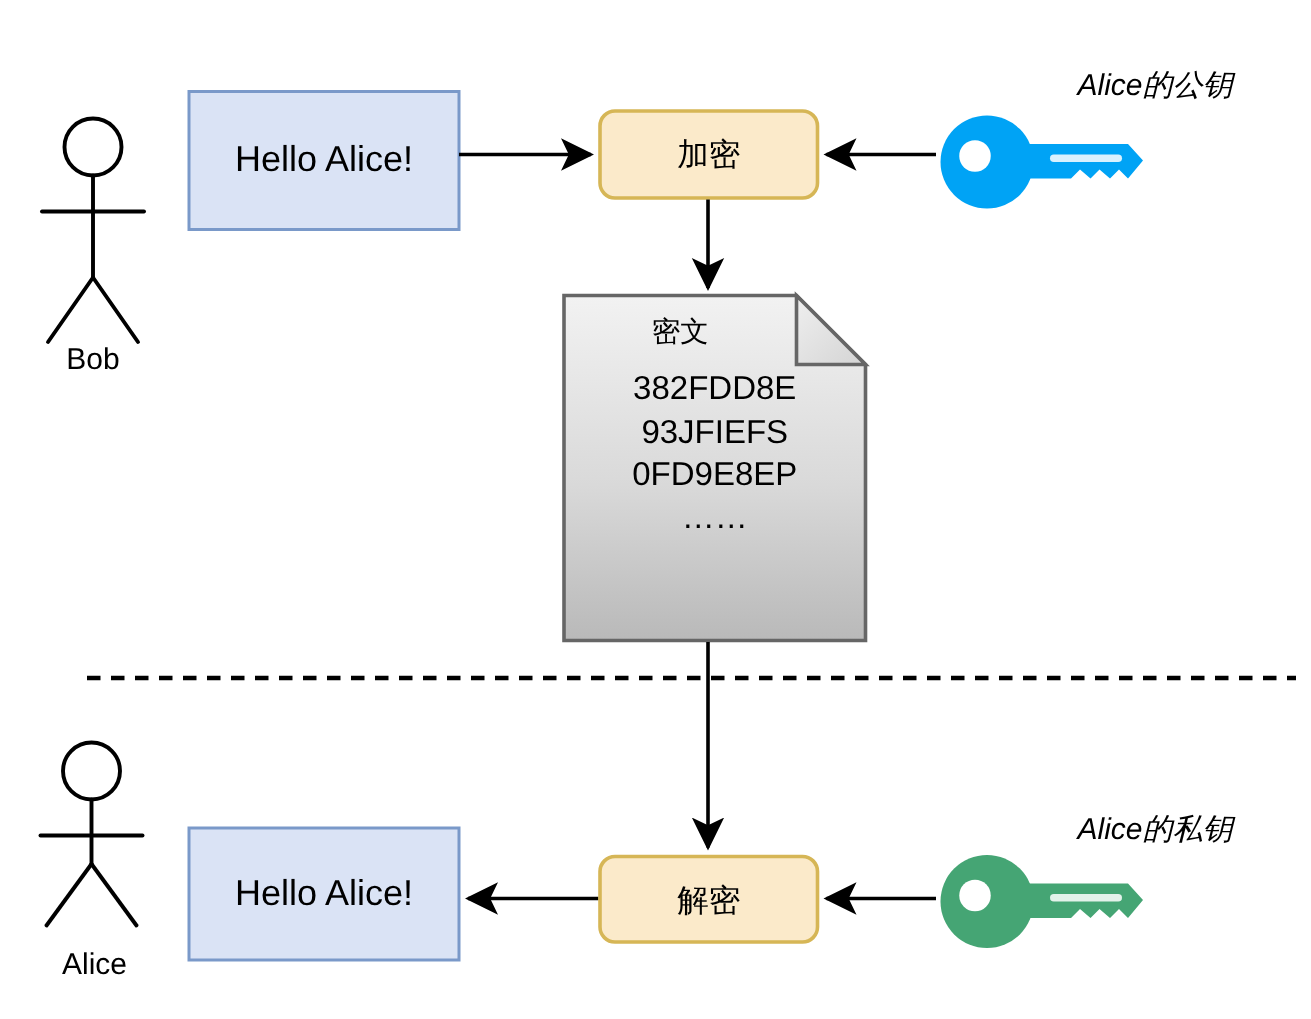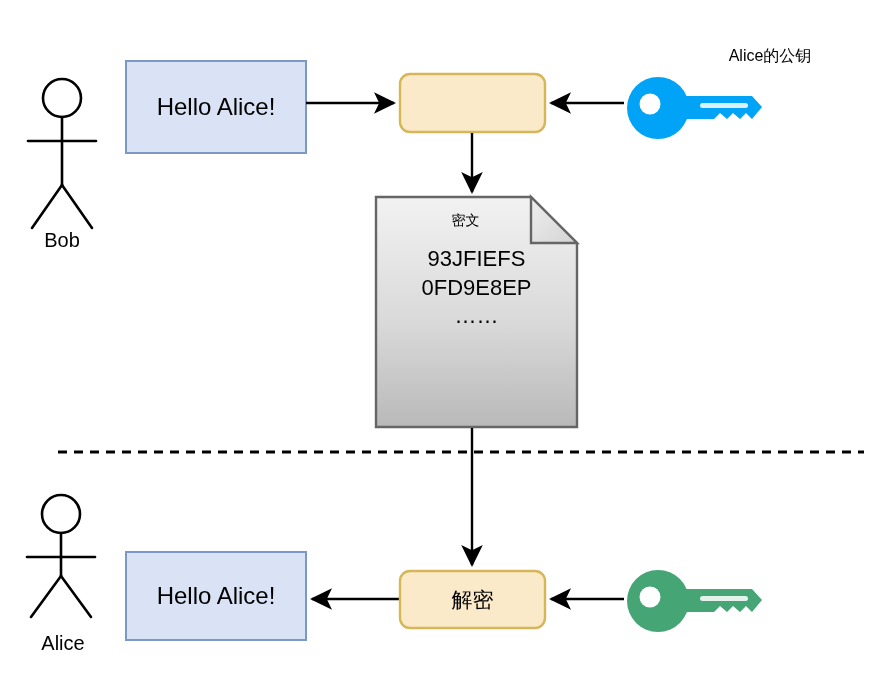--- a/index.html
+++ b/index.html
@@ -38,25 +38,25 @@
     font-size: 24px;
   }
   .crypto-box-label {
     font-size: 21px;
   }
   .actor-label {
     font-size: 20px;
     text-align: right;
   }
   .key-label {
-    font-size: 16px;
+    font-size: 20px;
+    font-style: italic;
   }
   .doc-title {
-    font-size: 14px;
-    padding-left: 12px;
+    font-size: 19px;
   }
   .doc-line {
     font-size: 22px;
   }
   .doc-text-block {
     position: absolute;
     display: flex;
     flex-direction: column;
     align-items: center;
     color: #000000;
@@ -140,33 +140,36 @@
       <circle cx="658" cy="601" r="31"></circle>
       <path d="M 684 589 L 752 589 L 762 600 L 752 612 L 746 606 L 740 612
                L 733 606 L 727 612 L 720 606 L 714 612 L 684 612 Z"></path>
       <circle cx="650" cy="597" r="10.5" fill="#ffffff"></circle>
       <rect x="700" y="596" width="48" height="5" rx="2.5" fill="#ffffff" opacity="0.85"></rect>
     </g>
   </svg>
 
   <div class="node-label msg-box-label" style="left:126px; top:61px; width:180px; height:92px;">Hello Alice!</div>
 
+  <div class="node-label crypto-box-label" style="left:400px; top:74px; width:145px; height:58px;">加密</div>
 
   <div class="node-label actor-label" style="left:12px; top:225px; width:100px; height:30px;">Bob</div>
 
   <div class="node-label key-label" style="left:680px; top:42px; width:180px; height:28px;">Alice的公钥</div>
 
   <div class="node-label doc-title" style="left:376px; top:205px; width:155px; height:32px;">密文</div>
 
   <div class="doc-text-block" style="left:376px; top:245px; width:201px;">
+    <span class="doc-line">382FDD8E</span>
     <span class="doc-line">93JFIEFS</span>
     <span class="doc-line">0FD9E8EP</span>
     <span class="doc-line">……</span>
   </div>
 
   <div class="node-label msg-box-label" style="left:126px; top:552px; width:180px; height:88px;">Hello Alice!</div>
 
   <div class="node-label actor-label" style="left:8px; top:628px; width:110px; height:30px;">Alice</div>
 
   <div class="node-label crypto-box-label" style="left:400px; top:571px; width:145px; height:57px;">解密</div>
 
+  <div class="node-label key-label" style="left:680px; top:538px; width:180px; height:28px;">Alice的私钥</div>
 
 </div>
 
 </body></html>

